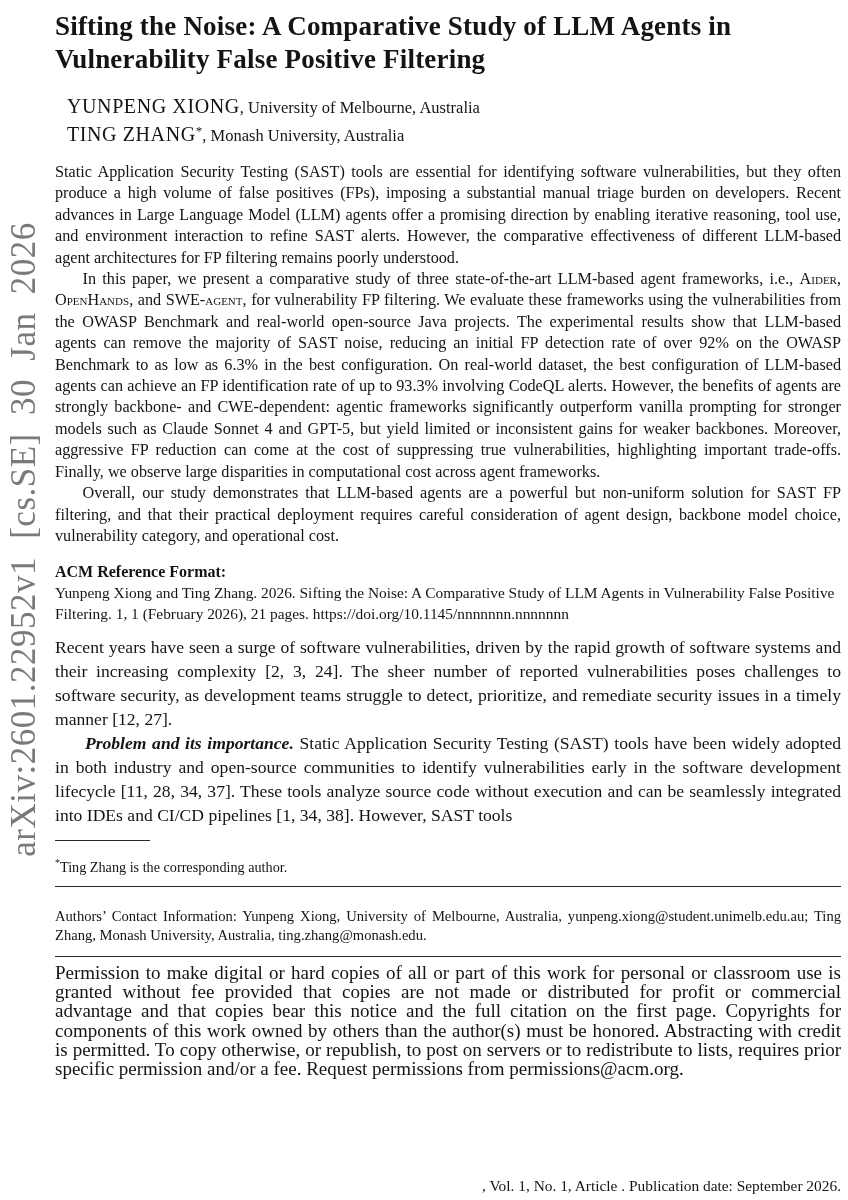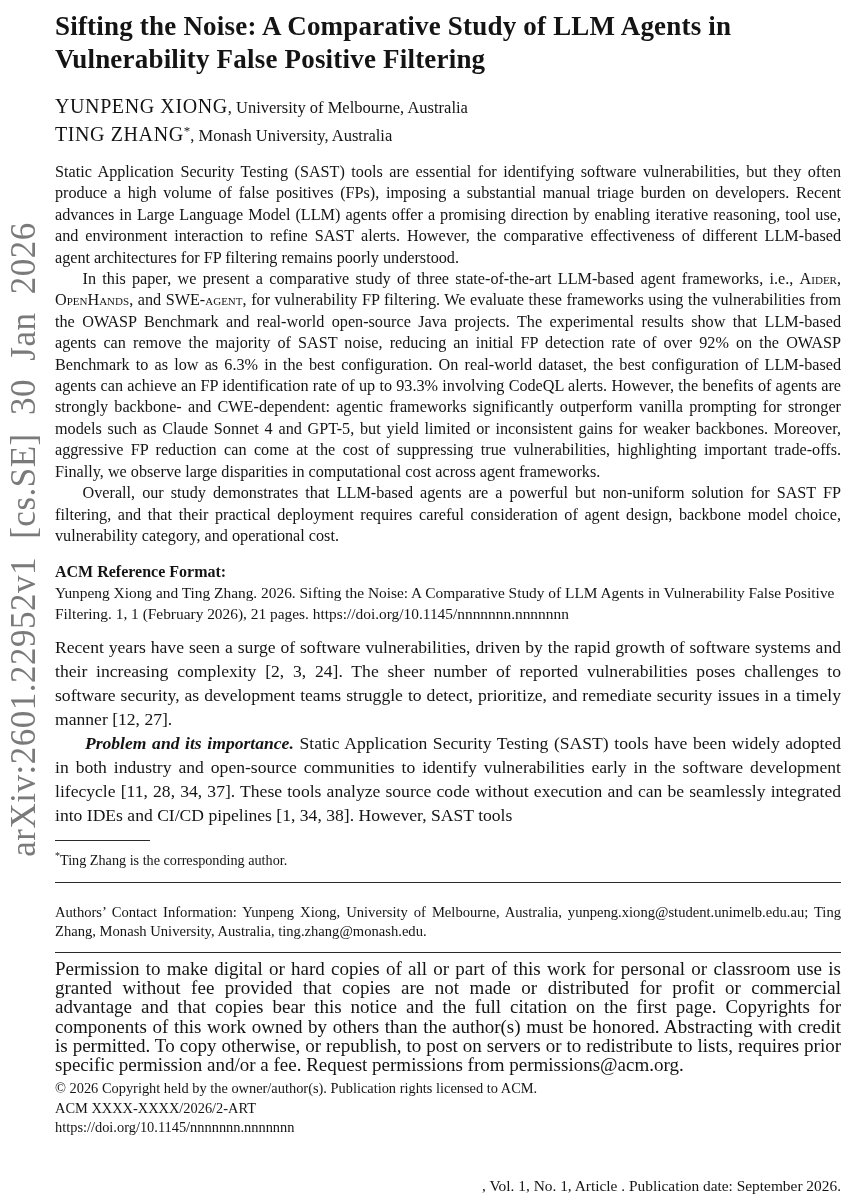--- a/index.html
+++ b/index.html
@@ -34,21 +34,21 @@
     right: 7px;
     top: 0;
   }
   .title {
     padding-top: 10px;
     font-size: 27px;
     line-height: 33px;
     font-weight: bold;
     letter-spacing: 0.2px;
   }
-  .authors { margin-top: 17px; }
+  .authors { margin-top: 17px; margin-left: 12px; }
   .author-line { font-size: 16.5px; line-height: 27px; }
   .author-name { font-size: 20px; letter-spacing: 0.6px; }
   .author-mark { font-size: 13px; vertical-align: super; line-height: 0; }
   .abstract {
     margin-top: 13px;
     font-size: 16.2px;
     line-height: 21.4px;
     text-align: justify;
   }
   .abstract p { margin: 0; }
@@ -66,21 +66,21 @@
     text-align: justify;
   }
   .body-text p { margin: 0; }
   .lead { font-weight: bold; font-style: italic; }
   .footnote-rule {
     width: 95px;
     border: 0;
     border-top: 1.6px solid #2a2a2a;
     margin-top: 13px;
   }
-  .footnote { margin-top: 3px; font-size: 14.2px; line-height: 23px; }
+  .footnote { margin-top: 13px; font-size: 14.2px; line-height: 18px; }
   .footnote sup { font-size: 10px; }
   .rule {
     border: 0;
     border-top: 1.6px solid #2a2a2a;
     margin-top: 10px;
   }
   .contact {
     margin-top: 20px;
     font-size: 14.6px;
     line-height: 19.6px;
@@ -141,23 +141,18 @@
 
     <hr class="footnote-rule">
     <div class="footnote"><sup>*</sup><span>Ting Zhang is the corresponding author.</span></div>
 
     <hr class="rule">
     <div class="contact">Authors’ Contact Information: Yunpeng Xiong, University of Melbourne, Australia, yunpeng.xiong@student.unimelb.edu.au; Ting Zhang, Monash University, Australia, ting.zhang@monash.edu.</div>
 
     <hr class="rule">
     <div class="permission">Permission to make digital or hard copies of all or part of this work for personal or classroom use is granted without fee provided that copies are not made or distributed for profit or commercial advantage and that copies bear this notice and the full citation on the first page. Copyrights for components of this work owned by others than the author(s) must be honored. Abstracting with credit is permitted. To copy otherwise, or republish, to post on servers or to redistribute to lists, requires prior specific permission and/or a fee. Request permissions from permissions@acm.org.</div>
 
-    <div class="copyright">
-      <div>© 2026 Copyright held by the owner/author(s). Publication rights licensed to ACM.</div>
-      <div>ACM XXXX-XXXX/2026/2-ART</div>
-      <div>https://doi.org/10.1145/nnnnnnn.nnnnnnn</div>
-    </div>
 
   </div>
 
   <div class="page-footer">, Vol. 1, No. 1, Article . Publication date: September 2026.</div>
 
 </div>
 
 </body></html>

